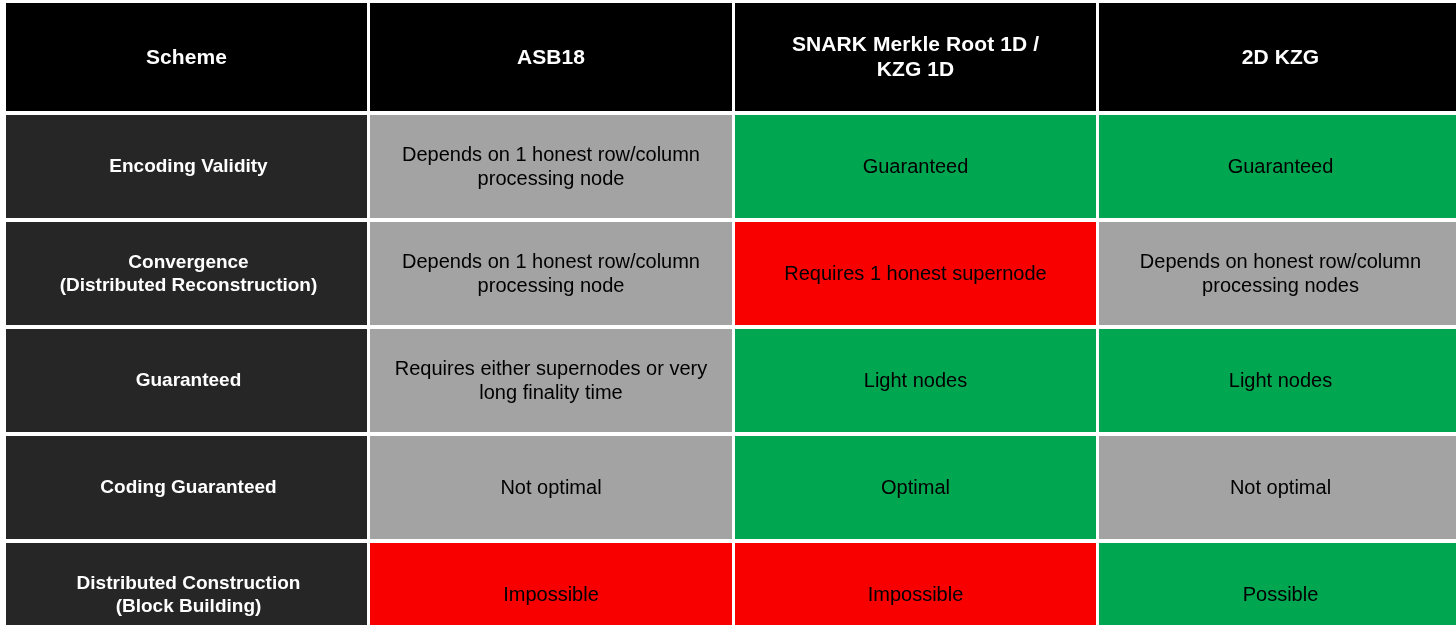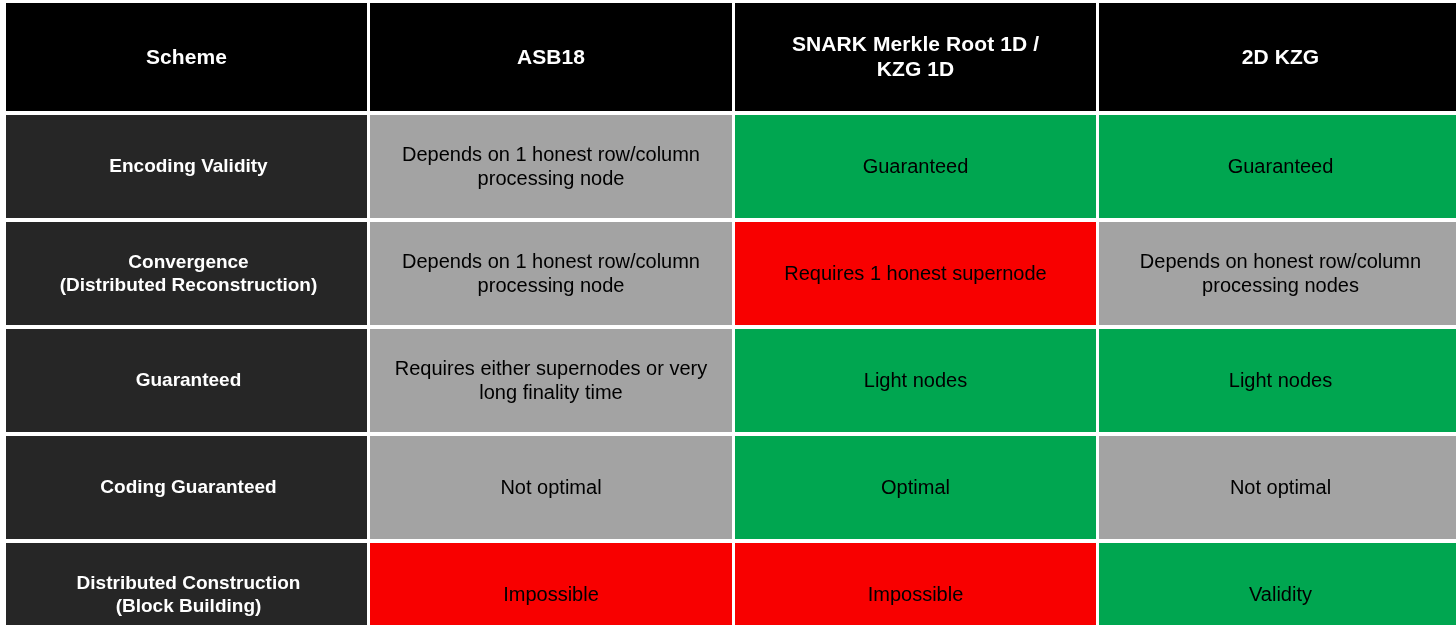--- a/index.html
+++ b/index.html
@@ -163,19 +163,19 @@
         <td class="rowlabel">
           <span class="cell-text">Distributed Construction<br>(Block Building)</span>
         </td>
         <td class="cell red">
           <span class="cell-text">Impossible</span>
         </td>
         <td class="cell red">
           <span class="cell-text">Impossible</span>
         </td>
         <td class="cell green">
-          <span class="cell-text">Validity</span>
+          <span class="cell-text">Possible</span>
         </td>
       </tr>
 
     </tbody>
   </table>
 </div>
 
 </body></html>

